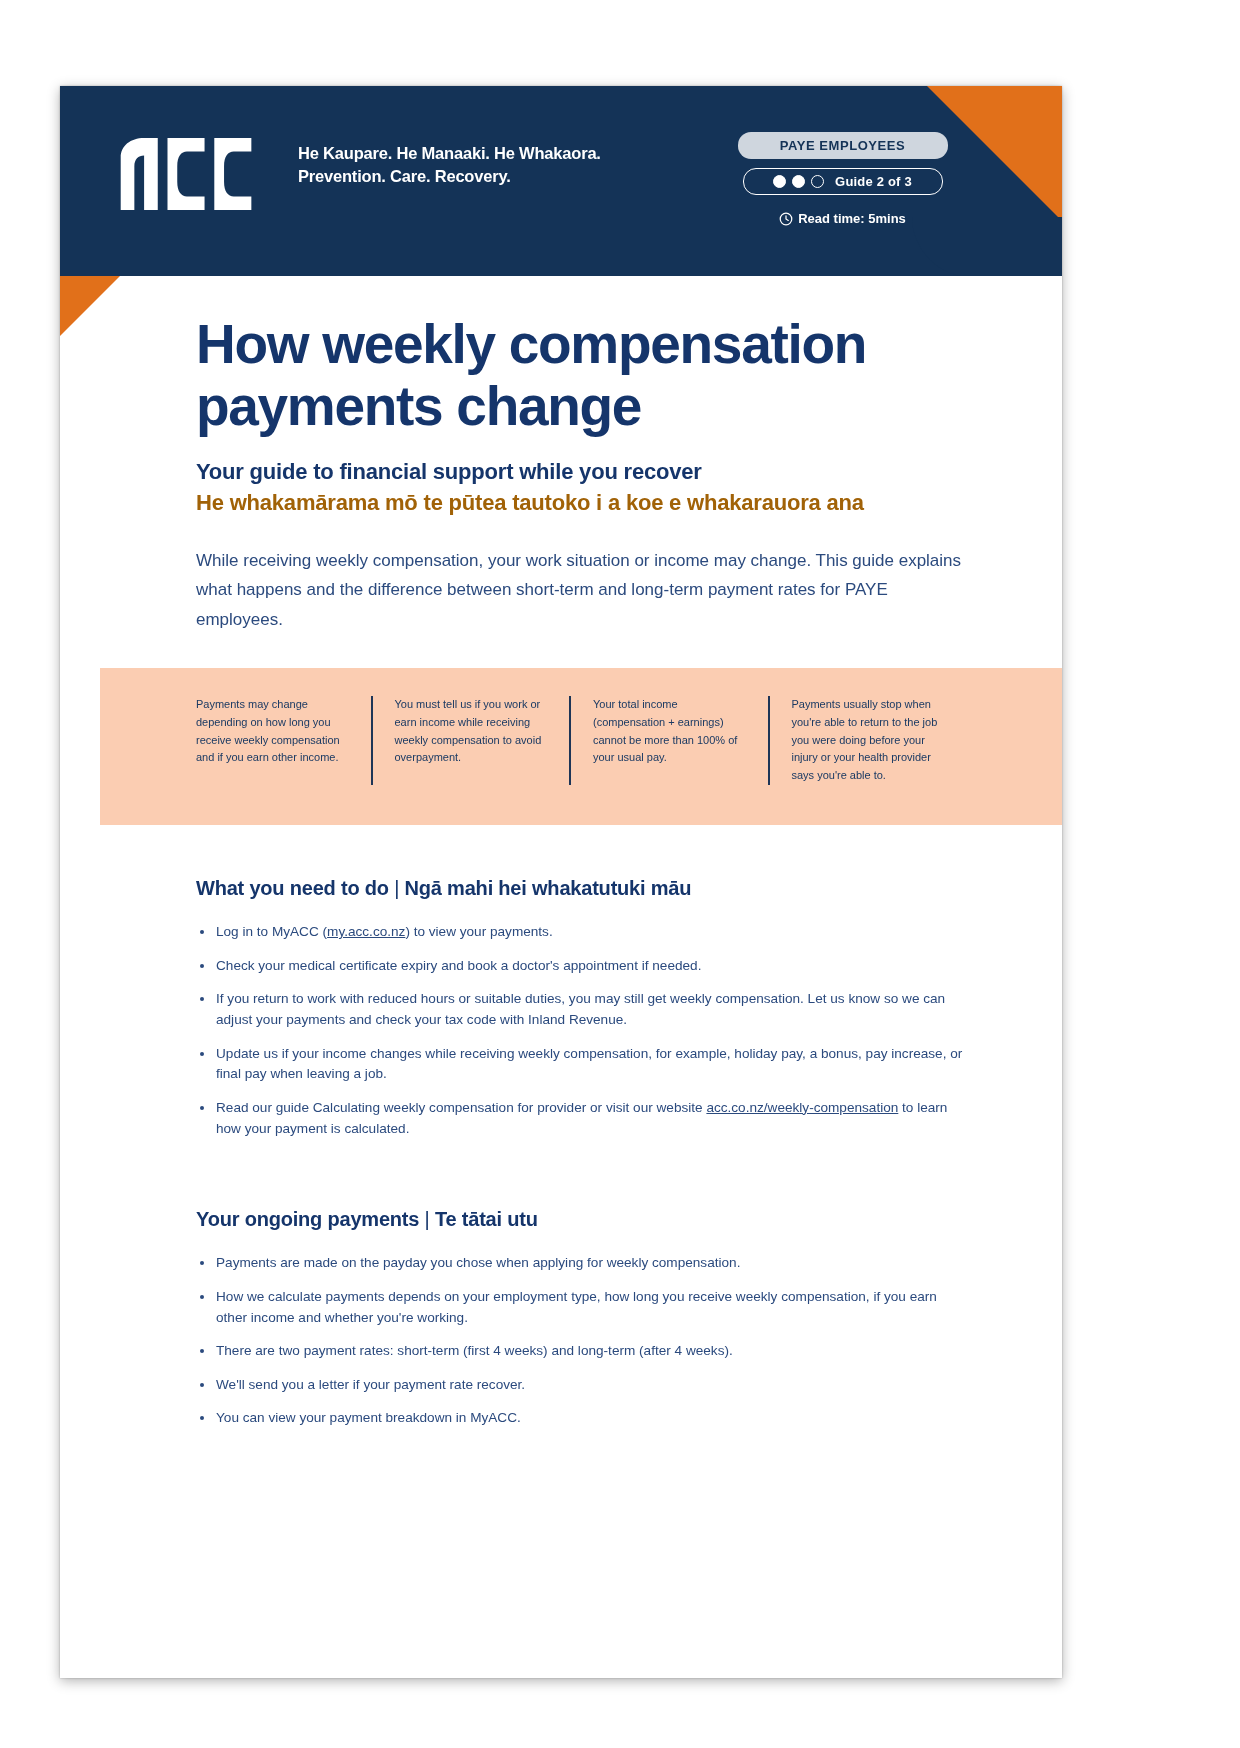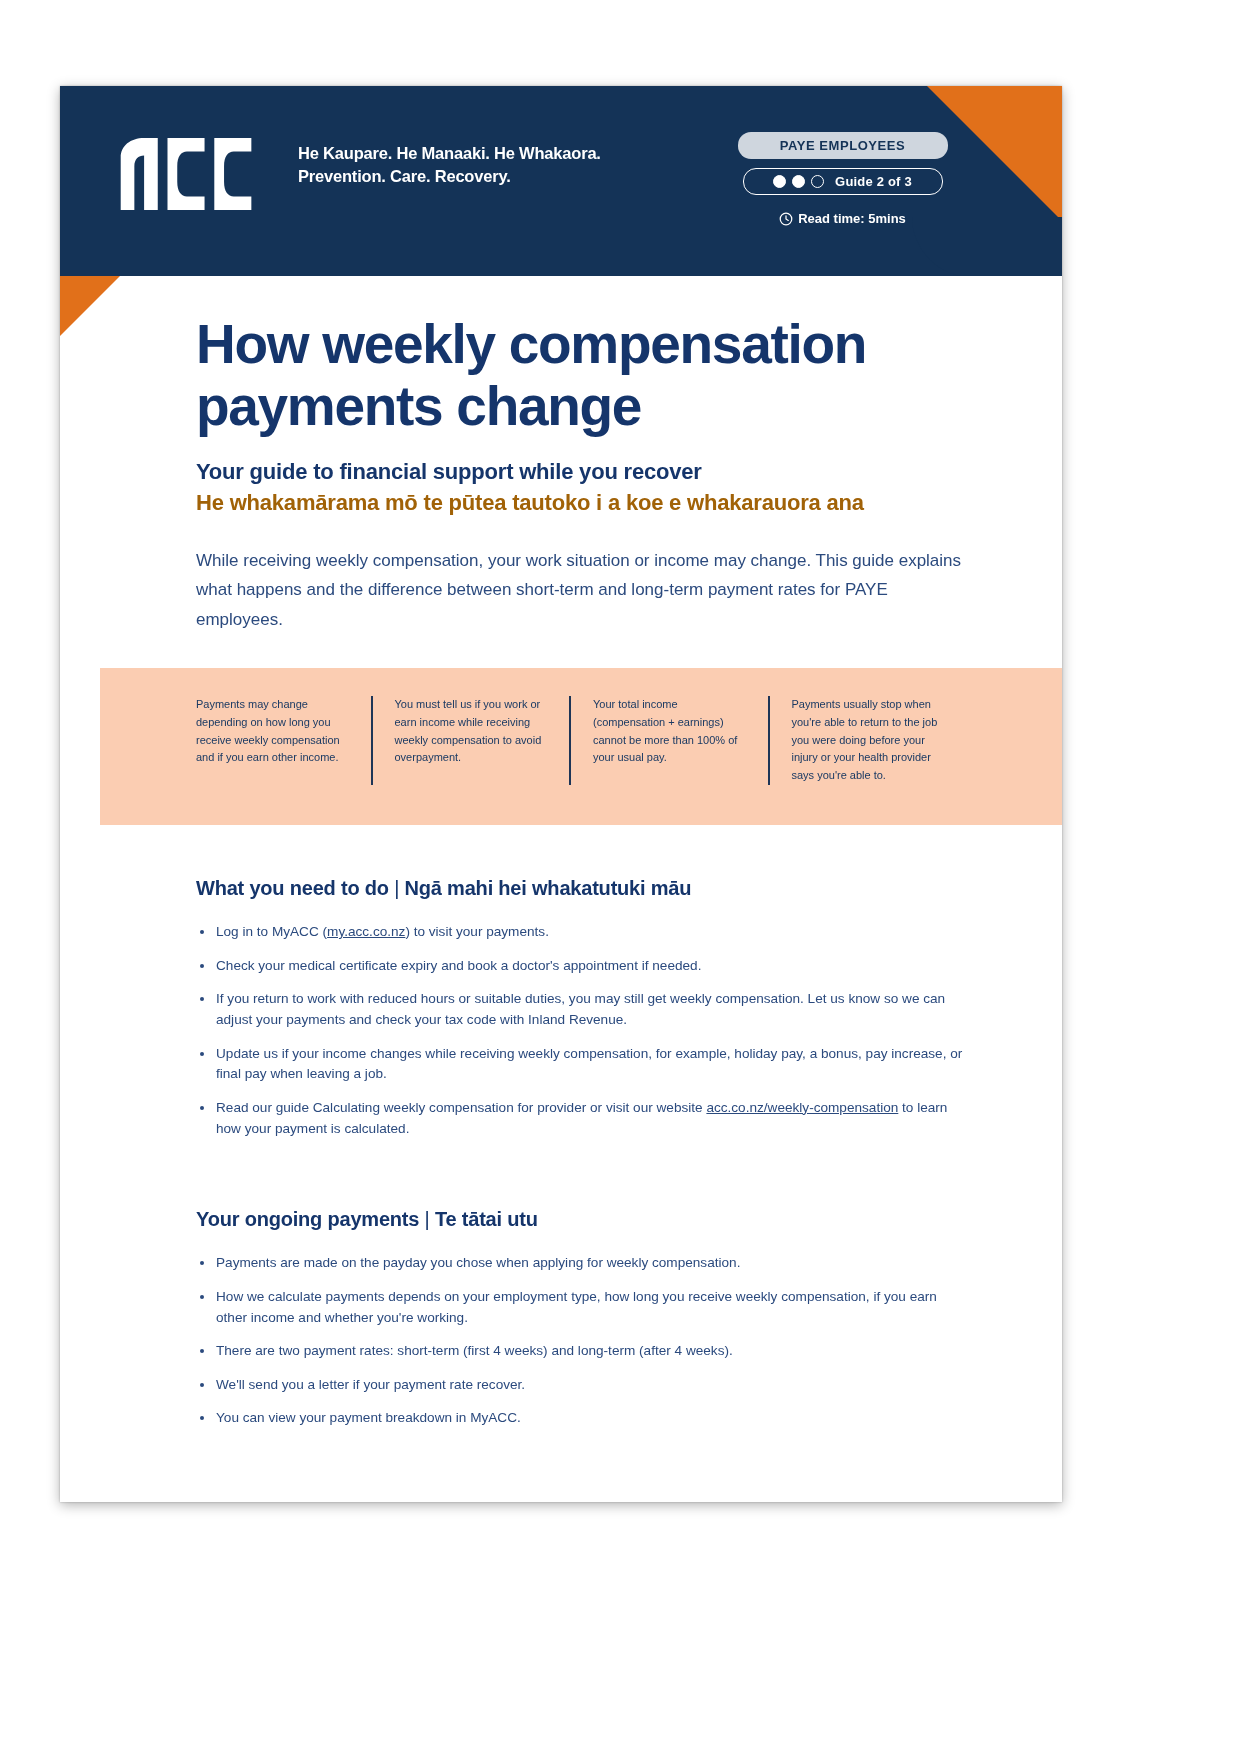--- a/index.html
+++ b/index.html
@@ -18,21 +18,21 @@
     width: 1240px; height: 1748px;
     background: #ffffff;
   }
 
   
   .sheet {
     position: absolute;
     left: 60px;
     top: 86px;
     width: 1002px;
-    height: 1416px;
+    height: 1592px;
     background: #ffffff;
     box-shadow: 0 3px 12px rgba(0,0,0,0.30), 0 0 2px rgba(0,0,0,0.25);
     overflow: hidden;
   }
 
   
   .header {
     position: relative;
     height: 190px;
     background: #143357;
@@ -326,21 +326,21 @@
         <div class="takeaway-col">Your total income (compensation + earnings) cannot be more than 100% of your usual pay.</div>
         <div class="takeaway-col">Payments usually stop when you're able to return to the job you were doing before your injury or your health provider says you're able to.</div>
       </div>
     </div>
 
     <div class="section first">
       <div class="section-heading">
         <span class="en">What you need to do</span><span> | </span><span class="mi">Ngā mahi hei whakatutuki māu</span>
       </div>
       <ul class="bullets">
-          <li><span>Log in to MyACC (</span><span class="lnk">my.acc.co.nz</span><span>) to visit your payments.</span></li>
+          <li><span>Log in to MyACC (</span><span class="lnk">my.acc.co.nz</span><span>) to view your payments.</span></li>
           <li><span>Check your medical certificate expiry and book a doctor's appointment if needed.</span></li>
           <li><span>If you return to work with reduced hours or suitable duties, you may still get weekly compensation. Let us know so we can adjust your payments and check your tax code with Inland Revenue.</span></li>
           <li><span>Update us if your income changes while receiving weekly compensation, for example, holiday pay, a bonus, pay increase, or final pay when leaving a job.</span></li>
           <li><span>Read our guide Calculating weekly compensation for provider or visit our website </span><span class="lnk">acc.co.nz/weekly-compensation</span><span> to learn how your payment is calculated.</span></li>
         </ul>
     </div>
 
     <div class="section second">
       <div class="section-heading">
         <span class="en">Your ongoing payments</span><span> | </span><span class="mi">Te tātai utu</span>

